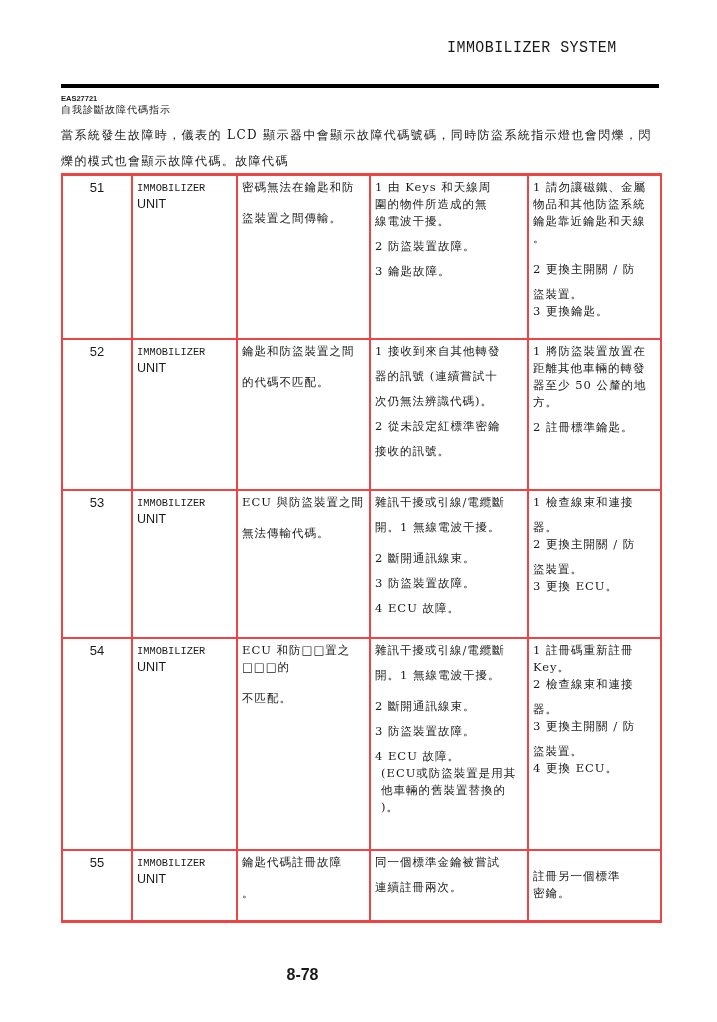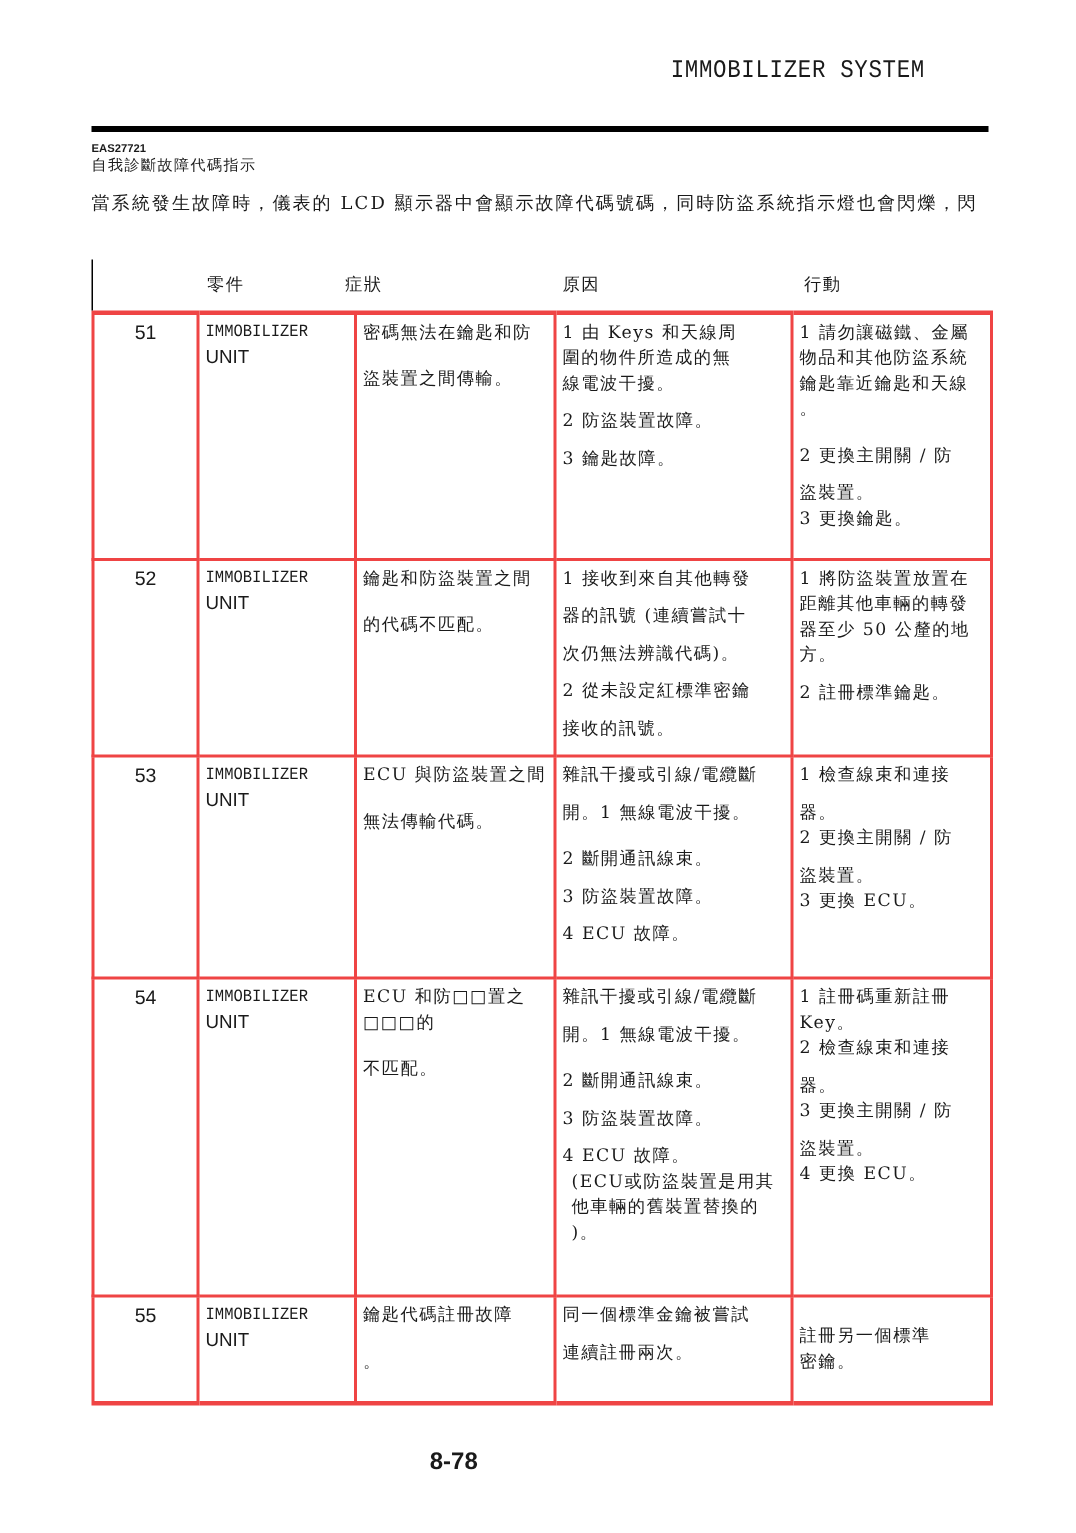--- a/index.html
+++ b/index.html
@@ -33,29 +33,24 @@
 </style>
 </head>
 <body>
 
 <div class="running-head">IMMOBILIZER SYSTEM</div>
 <div class="head-rule"></div>
 <div class="code-label">EAS27721</div>
 <div class="section-title">自我診斷故障代碼指示</div>
 <div class="intro">
   <span class="line">當系統發生故障時，儀表的 LCD 顯示器中會顯示故障代碼號碼，同時防盜系統指示燈也會閃爍，閃</span>
+  <span class="line">爍的模式也會顯示故障代碼。故障代碼</span>
 </div>
 
 <div class="table-wrap">
-  <div class="hdr">
-    <span style="left:76px">零件</span>
-    <span style="left:168px">症狀</span>
-    <span style="left:313px">原因</span>
-    <span style="left:474px">行動</span>
-  </div>
   <table class="fault">
     <colgroup>
       <col style="width:70px">
         <col style="width:105px">
         <col style="width:133px">
         <col style="width:158px">
         <col style="width:133px">
     </colgroup>
     <tbody id="tbody">
         <tr style="height: 164px;">
@@ -83,21 +78,21 @@
             <span class="line">物品和其他防盜系統</span>
             <span class="line">鑰匙靠近鑰匙和天線</span>
             <span class="line">。</span>
             <span class="gap"></span>
             <span class="line">2 更換主開關 / 防</span>
             <span class="gap-s"></span>
             <span class="line">盜裝置。</span>
             <span class="line">3 更換鑰匙。</span>
           </td>
         </tr>
-        <tr style="height: 131px; margin-left: 27px;">
+        <tr style="height: 151px; margin-left: 27px;">
           <td class="code"><span>52</span></td>
           <td>
             <span class="part-1">IMMOBILIZER</span>
             <span class="part-2">UNIT</span>
           </td>
           <td>
             <span class="line">鑰匙和防盜裝置之間</span>
             <span class="gap"></span>
             <span class="line">的代碼不匹配。</span>
           </td>

